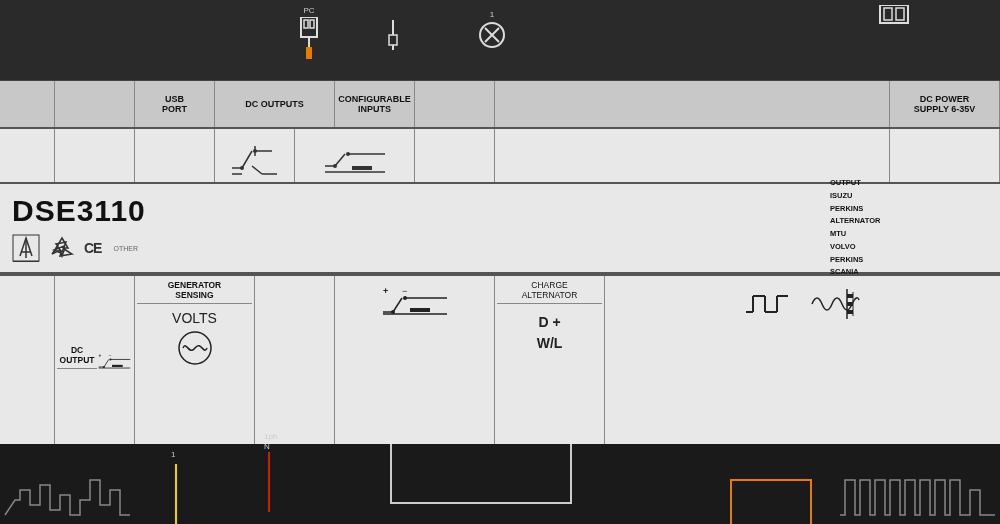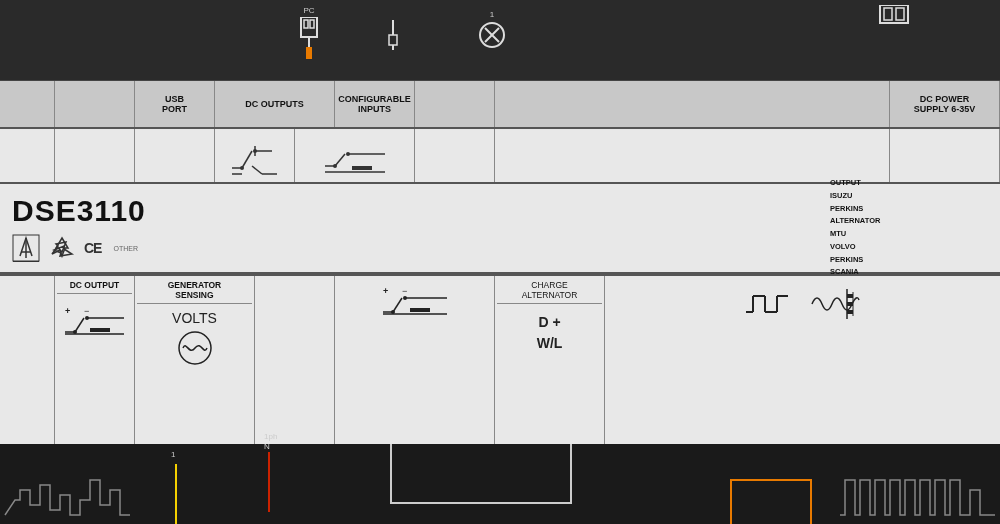--- a/index.html
+++ b/index.html
@@ -255,21 +255,21 @@
       <div>VOLVO</div>
       <div>PERKINS</div>
       <div>SCANIA</div>
     </div>
   </div>
 
   <div style="display:flex; flex:1; background:#e8e8e8; border-top:2px solid #555; position:relative;">
 
     <div style="width:55px; border-right:1px solid #888; display:flex; align-items:center; justify-content:center;"></div>
 
-    <div style="width:80px; border-right:1px solid #888; display:flex; flex-direction:column; align-items:center; padding:4px 2px;">
+    <div style="width:80px; border-right:1px solid #888; display:flex; flex-direction:row; align-items:center; padding:4px 2px;">
       <div style="font-size:8.5px; font-weight:bold; color:#111; text-align:center; border-bottom:1px solid #888; width:100%; padding-bottom:3px; margin-bottom:6px;">DC OUTPUT</div>
 
       <svg width="65" height="38" viewBox="0 0 65 38">
         <line x1="3" y1="32" x2="13" y2="32" stroke="#222" stroke-width="1.5"></line>
         <line x1="13" y1="32" x2="22" y2="18" stroke="#222" stroke-width="1.5"></line>
         <circle cx="13" cy="32" r="2" fill="#222"></circle>
         <circle cx="25" cy="18" r="2" fill="#222"></circle>
         <line x1="25" y1="18" x2="62" y2="18" stroke="#222" stroke-width="1.5"></line>
         <line x1="3" y1="34" x2="62" y2="34" stroke="#222" stroke-width="1.5"></line>
         <rect x="28" y="28" width="20" height="4" fill="#222"></rect>

